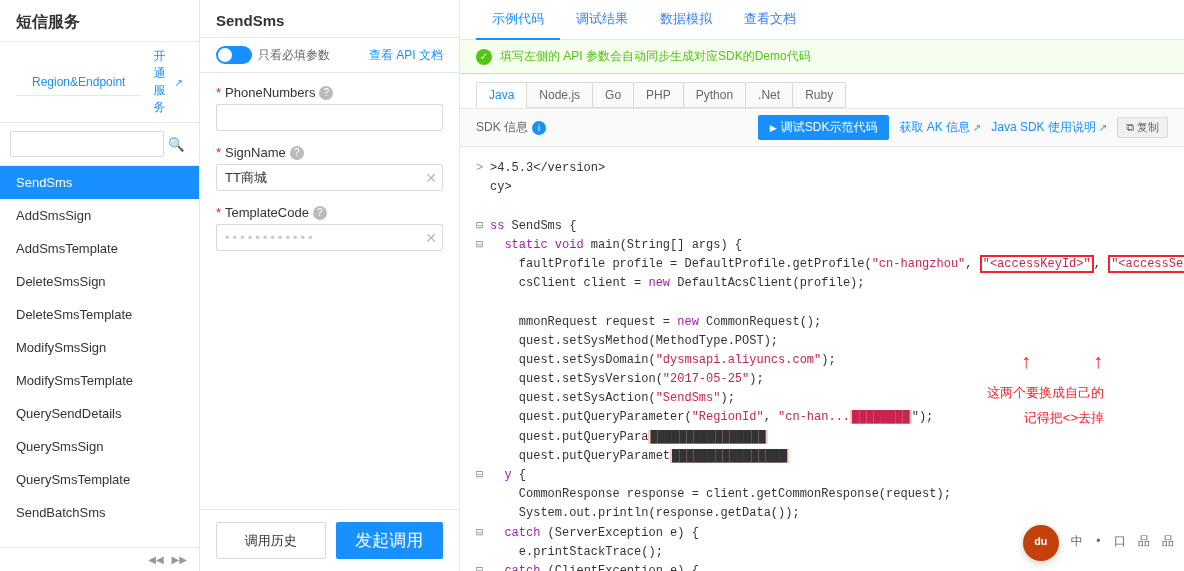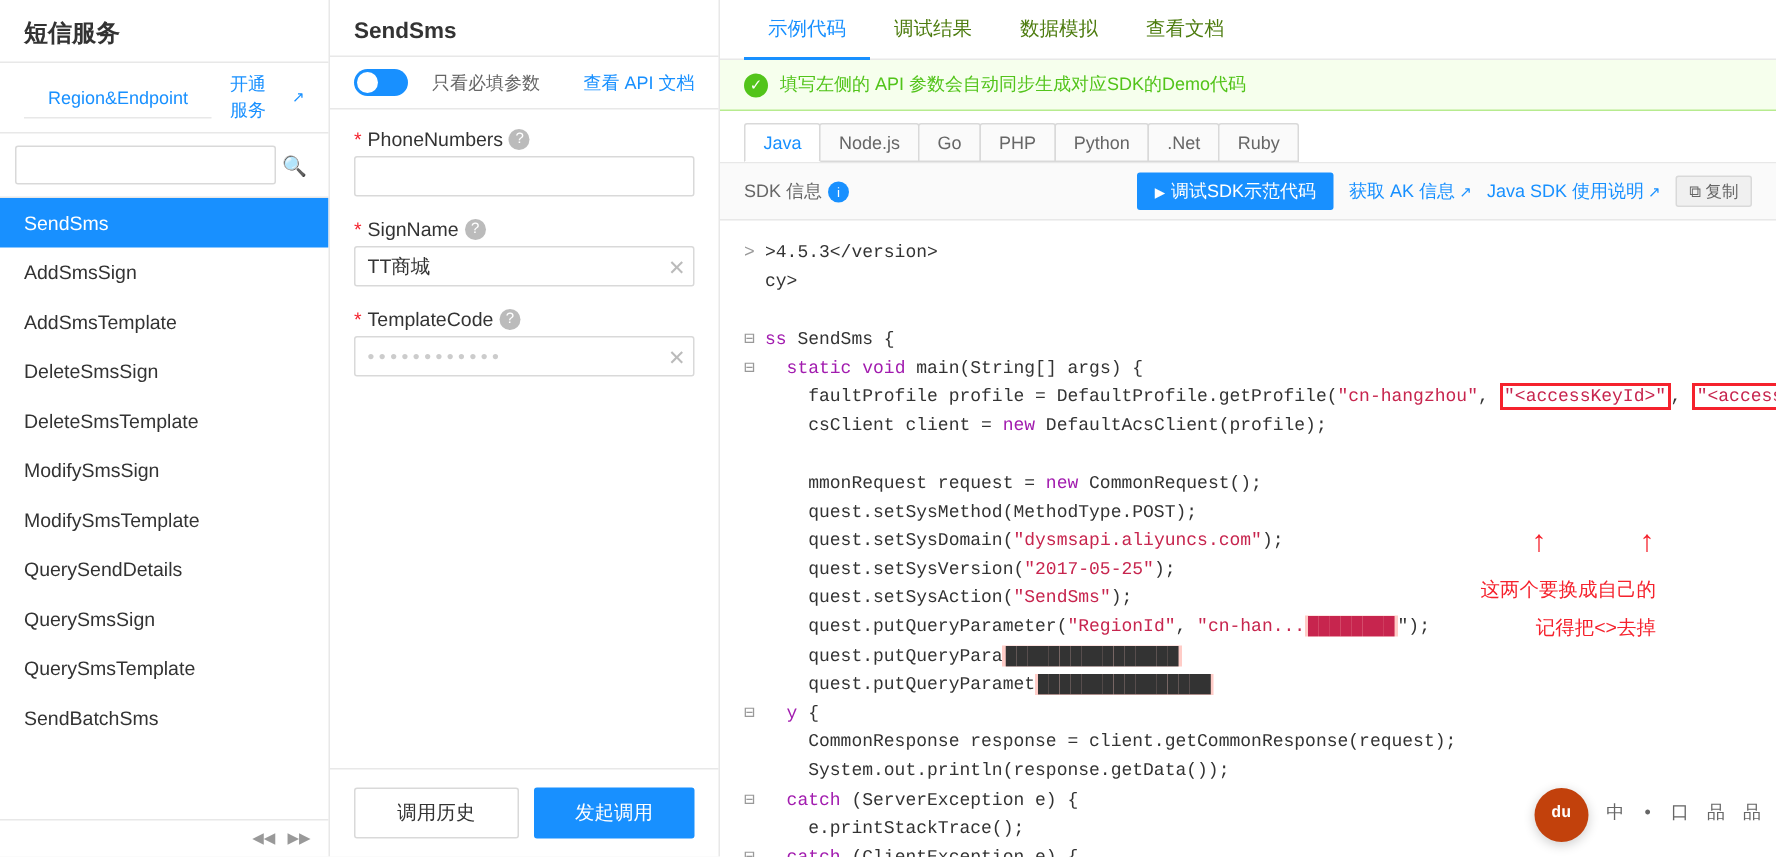--- a/index.html
+++ b/index.html
@@ -1,20 +1,20 @@
 <!DOCTYPE html>
 <html><head>
   <meta charset="utf-8">
   <style>
     * { box-sizing: border-box; margin: 0; padding: 0; }
     body { font-family: 'Microsoft YaHei', Arial, sans-serif; font-size: 13px; color: #333; display: flex; height: 571px; overflow: hidden; background: #f5f5f5; }
 
     
     .sidebar {
-      width: 220px;
+      width: 200px;
       background: #fff;
       border-right: 1px solid #e8e8e8;
       display: flex;
       flex-direction: column;
       flex-shrink: 0;
     }
     .sidebar-header {
       padding: 12px 16px 8px;
       font-size: 16px;
       font-weight: bold;
@@ -100,21 +100,21 @@
     .toggle-row {
       display: flex;
       align-items: center;
       justify-content: space-between;
       padding: 8px 16px;
       border-bottom: 1px solid #e8e8e8;
     }
     .toggle-wrap {
       display: flex;
       align-items: center;
-      gap: 16px;
+      gap: 6px;
     }
     .toggle {
       width: 36px;
       height: 18px;
       background: #1890ff;
       border-radius: 9px;
       position: relative;
       cursor: pointer;
     }
     .toggle::after {
@@ -194,42 +194,42 @@
       cursor: pointer;
       color: #333;
     }
     .btn-invoke {
       flex: 1;
       border: none;
       background: #1890ff;
       color: #fff;
       border-radius: 2px;
       padding: 7px 0;
-      font-size: 13px;
+      font-size: 17px;
       cursor: pointer;
     }
 
     
     .right-panel {
       flex: 1;
       display: flex;
       flex-direction: column;
       background: #fff;
       overflow: hidden;
     }
     .tabs-bar {
       display: flex;
       border-bottom: 1px solid #e8e8e8;
       padding: 0 16px;
     }
     .tab-item {
       padding: 10px 16px;
       cursor: pointer;
       font-size: 13px;
-      color: #4d7c0f;
+      color: #3b82f6;
       border-bottom: 2px solid transparent;
       margin-bottom: -1px;
     }
     .tab-item.active {
       color: #1890ff;
       border-bottom: 2px solid #1890ff;
     }
 
     .info-banner {
       display: flex;

